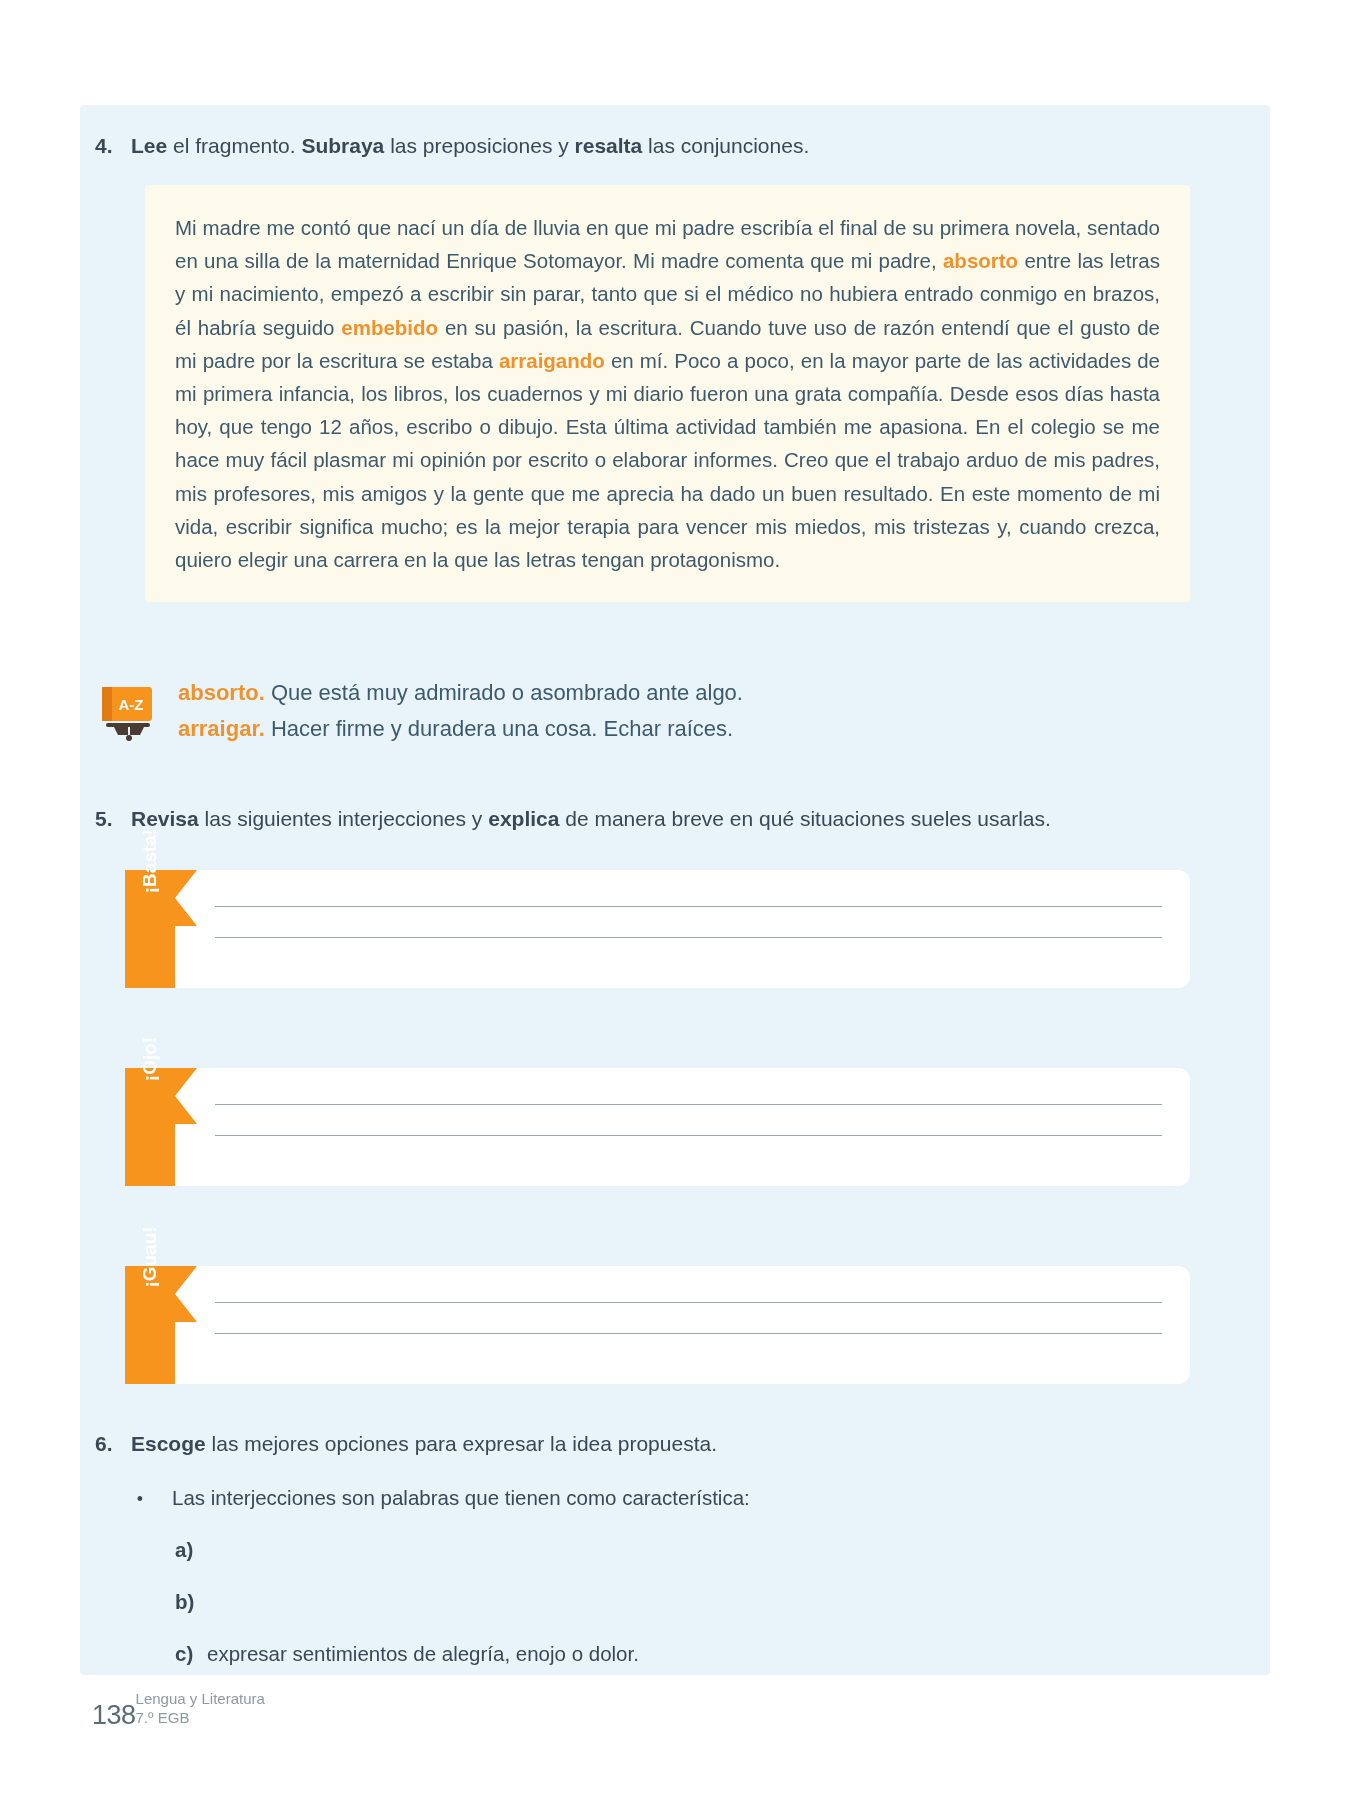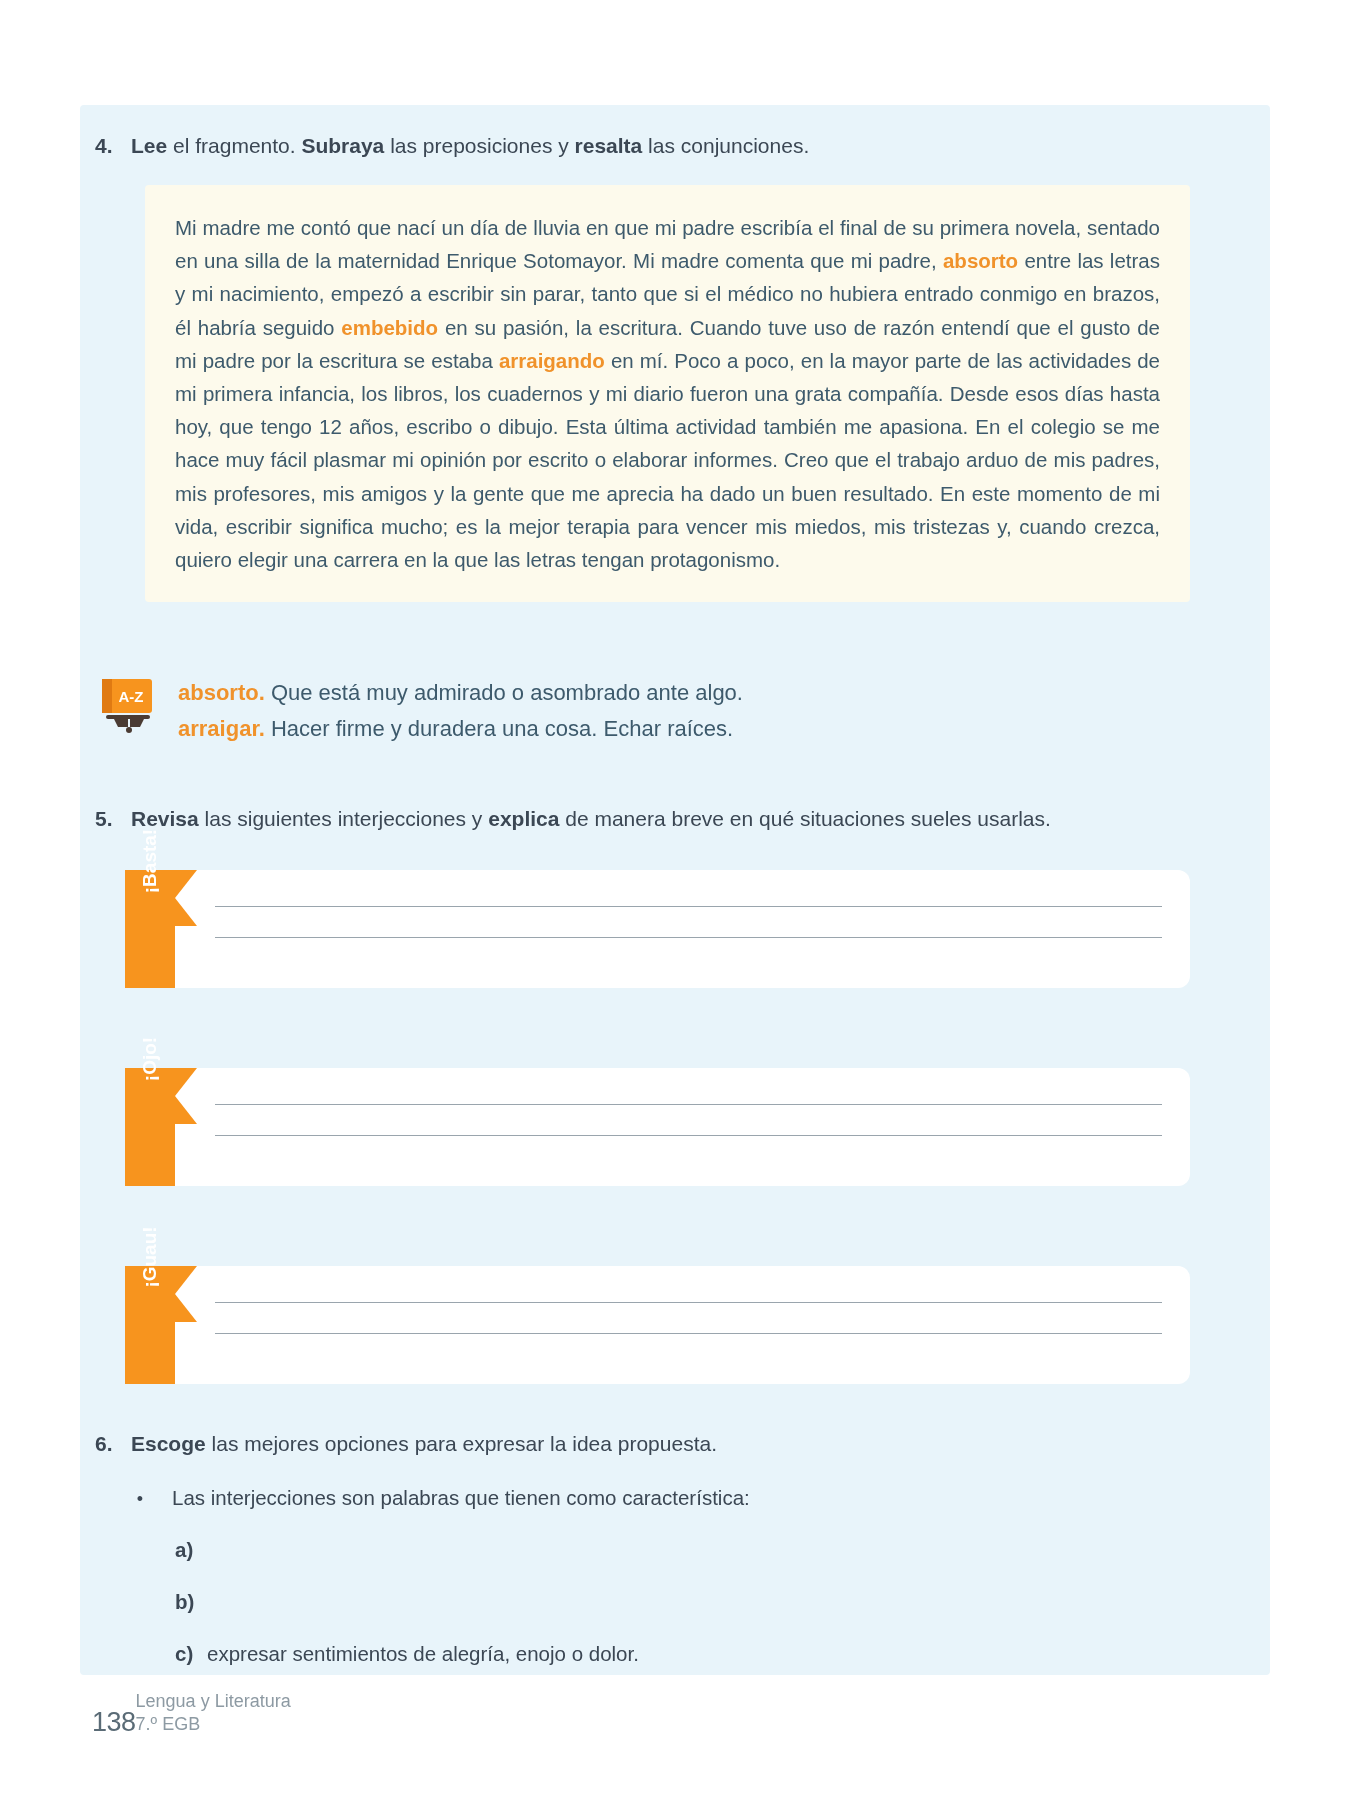--- a/index.html
+++ b/index.html
@@ -67,21 +67,21 @@
   
   .glossary {
     position: absolute;
     left: 100px;
     top: 675px;
     width: 1000px;
   }
   .gloss-icon {
     position: absolute;
     left: 0;
-    top: 0;
+    top: 8px;
     width: 58px;
     height: 58px;
   }
   .gloss-list {
     margin-left: 78px;
   }
   .gloss-line {
     font-size: 22px;
     line-height: 1.62;
     color: #3d5a6c;
@@ -181,21 +181,21 @@
     align-items: flex-end;
   }
   .folio {
     font-size: 27px;
     font-weight: normal;
     color: #5a6b76;
     letter-spacing: -0.5px;
   }
   .footer-text {
     color: #8d9aa3;
-    font-size: 18px;
+    font-size: 15px;
     line-height: 1.25;
     padding-bottom: 3px;
   }
 </style>
 </head>
 <body>
 
 <div class="page-panel"></div>
 
 <div class="ex-head" style="left:95px; top:132px; width:1100px;">

